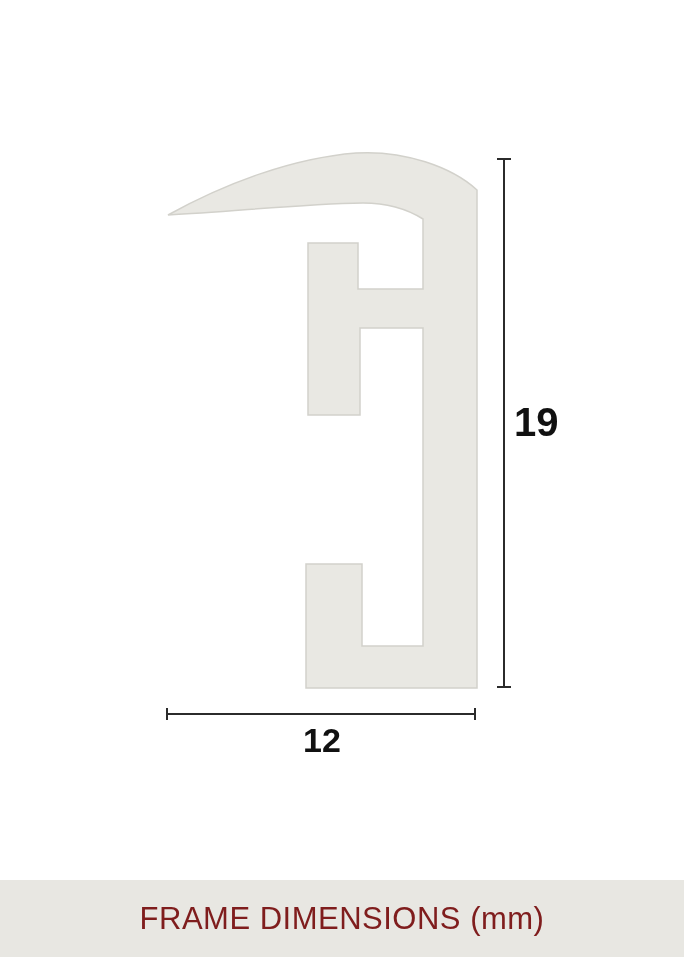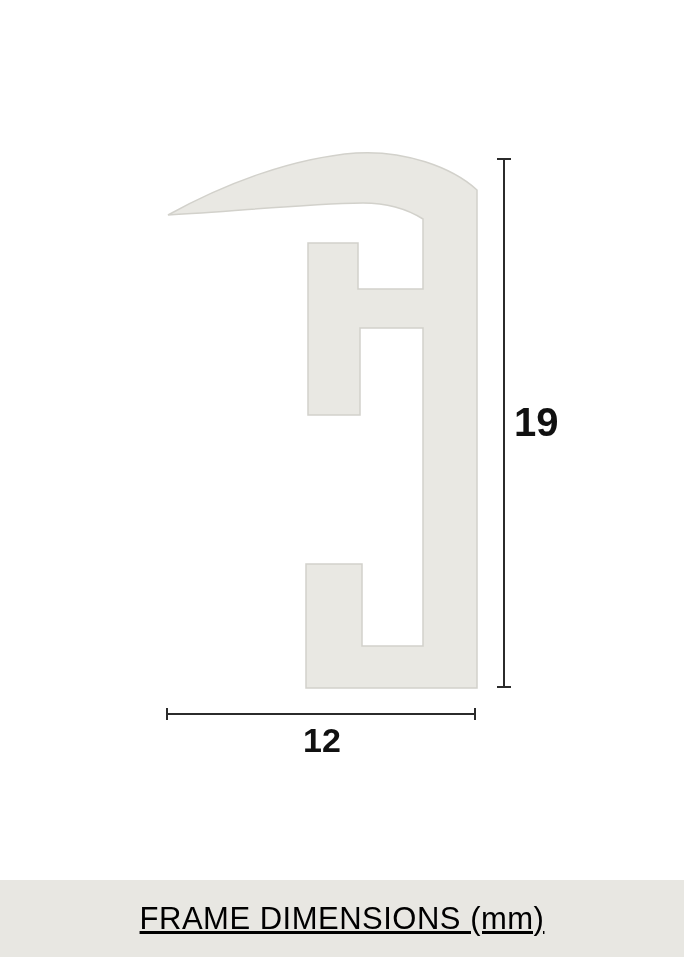--- a/index.html
+++ b/index.html
@@ -46,23 +46,22 @@
     width: 684px;
     height: 77px;
     background: #e8e7e2;
     display: flex;
     align-items: center;
     justify-content: center;
   }
   .footer-caption {
     font-size: 31px;
     letter-spacing: 0.5px;
-    color: #000000;
+    color: #7f1d1d;
     white-space: nowrap;
-    text-decoration: underline;
   }
 </style>
 </head>
 <body>
 
 <div class="stage">
 
   <svg class="diagram-svg" width="684" height="880" viewBox="0 0 684 880">
 
     <path class="profile-shape" d="M 168 215

